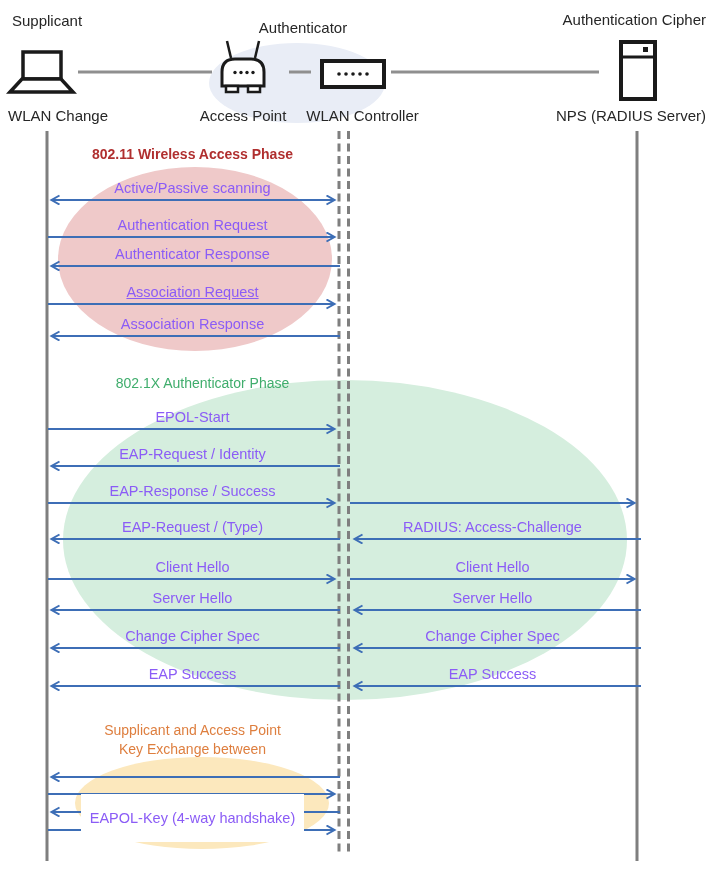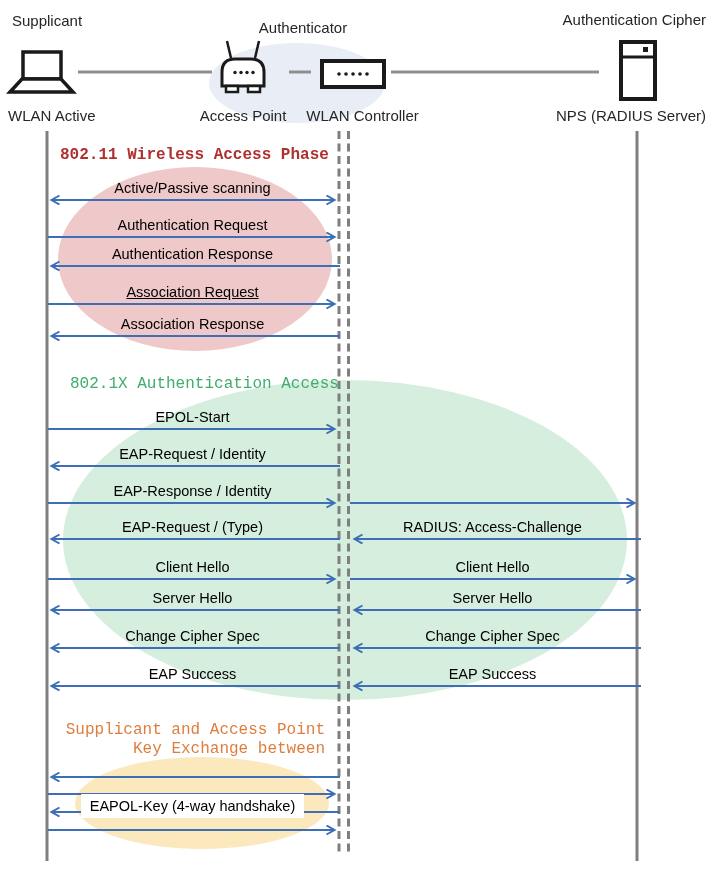--- a/index.html
+++ b/index.html
@@ -1,32 +1,32 @@
 <!DOCTYPE html>
 <html><head>
 <meta charset="utf-8">
 <style>
   html,body{margin:0;padding:0;background:#fff;}
   #stage{
     position:relative;width:713px;height:875px;background:#fff;overflow:hidden;
     font-family:"Liberation Sans","DejaVu Sans",sans-serif;color:#262626;
   }
   #diagram-svg{position:absolute;left:0;top:0;}
-  .lbl{position:absolute;font-size:14.5px;color:#000000;white-space:nowrap;}
+  .lbl{position:absolute;font-size:14.5px;color:#8b5cf6;white-space:nowrap;}
   .c{text-align:center;}
   .r{text-align:right;}
   .role{font-size:15px;color:#262626;}
   .dev{font-size:15px;color:#262626;}
   .span-l{left:60px;width:265px;text-align:center;}
   .span-r{left:360px;width:265px;text-align:center;}
-  .phase-title{position:absolute;font-size:16px;white-space:nowrap;text-align:right;font-family:Liberation Mono, monospace;}
+  .phase-title{position:absolute;font-size:14px;white-space:nowrap;text-align:center;}
   .pt1{color:#b02f2f;font-weight:600;}
   .pt2{color:#3fad6c;}
   .pt3{color:#de7e3e;line-height:19px;}
-  .boxed{background:#ffffff;padding:4px 9px;display:inline-block;}
+  .boxed{background:#ffffff;padding:16px 9px;display:inline-block;}
 </style>
 </head>
 <body>
 
 <div id="stage">
 
   <svg id="diagram-svg" width="713" height="875" viewBox="0 0 713 875">
     <defs>
       <marker id="ah" markerWidth="12" markerHeight="12" refX="8.5" refY="5" orient="auto" markerUnits="userSpaceOnUse">
         <path d="M1,0.5 L9,5 L1,9.5" fill="none" stroke="#3d6eb6" stroke-width="2"></path>
@@ -118,36 +118,36 @@
       <line x1="48" y1="794" x2="334" y2="794" marker-end="url(#ah)"></line>
       <line x1="340" y1="812" x2="52" y2="812" marker-end="url(#ah)"></line>
       <line x1="48" y1="830" x2="334" y2="830" marker-end="url(#ah)"></line>
     </g>
   </svg>
 
   <div class="lbl role" style="left:12px;top:12px;">Supplicant</div>
   <div class="lbl role c" style="left:203px;top:19px;width:200px;">Authenticator</div>
   <div class="lbl role r" style="left:518px;top:11px;width:188px;">Authentication Cipher</div>
 
-  <div class="lbl dev" style="left:8px;top:107px;">WLAN Active</div>
+  <div class="lbl dev" style="left:8px;top:107px;">WLAN Change</div>
   <div class="lbl dev c" style="left:183px;top:107px;width:120px;">Access Point</div>
   <div class="lbl dev c" style="left:295px;top:107px;width:135px;">WLAN Controller</div>
   <div class="lbl dev r" style="left:543px;top:107px;width:163px;">NPS (RADIUS Server)</div>
 
   <div class="phase-title pt1 span-l" style="top:146px;">802.11 Wireless Access Phase</div>
   <div class="lbl span-l" style="top:180px;">Active/Passive scanning</div>
   <div class="lbl span-l" style="top:217px;">Authentication Request</div>
-  <div class="lbl span-l" style="top:246px;">Authentication Response</div>
+  <div class="lbl span-l" style="top:246px;">Authenticator Response</div>
   <div class="lbl span-l" style="top:284px;text-decoration:underline;">Association Request</div>
   <div class="lbl span-l" style="top:316px;">Association Response</div>
 
-  <div class="phase-title pt2" style="left:70px;top:375px;width:265px;">802.1X Authentication Access</div>
+  <div class="phase-title pt2" style="left:70px;top:375px;width:265px;">802.1X Authenticator Phase</div>
   <div class="lbl span-l" style="top:409px;">EPOL-Start</div>
   <div class="lbl span-l" style="top:446px;">EAP-Request / Identity</div>
-  <div class="lbl span-l" style="top:483px;">EAP-Response / Identity</div>
+  <div class="lbl span-l" style="top:483px;">EAP-Response / Success</div>
   <div class="lbl span-l" style="top:519px;">EAP-Request / (Type)</div>
   <div class="lbl span-r" style="top:519px;">RADIUS: Access-Challenge</div>
   <div class="lbl span-l" style="top:559px;">Client Hello</div>
   <div class="lbl span-r" style="top:559px;">Client Hello</div>
   <div class="lbl span-l" style="top:590px;">Server Hello</div>
   <div class="lbl span-r" style="top:590px;">Server Hello</div>
   <div class="lbl span-l" style="top:628px;">Change Cipher Spec</div>
   <div class="lbl span-r" style="top:628px;">Change Cipher Spec</div>
   <div class="lbl span-l" style="top:666px;">EAP Success</div>
   <div class="lbl span-r" style="top:666px;">EAP Success</div>

